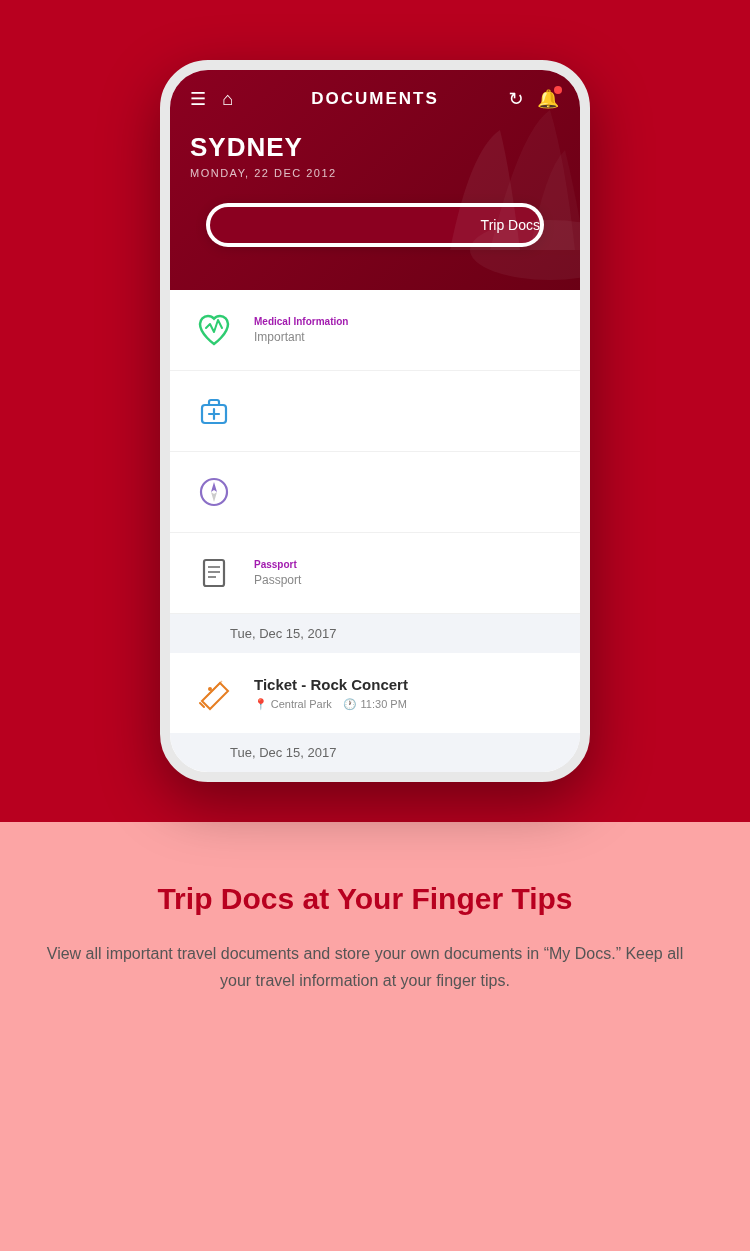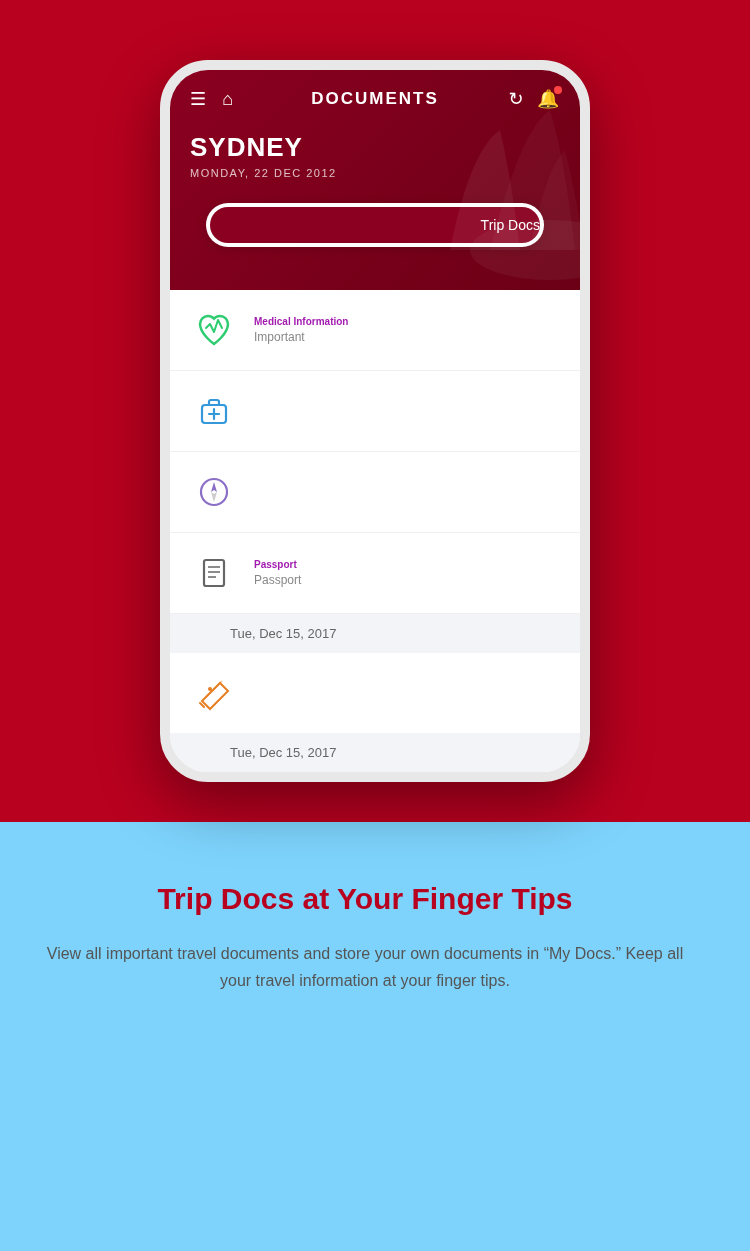--- a/index.html
+++ b/index.html
@@ -239,21 +239,21 @@
 
     .ticket-meta-item {
       display: flex;
       align-items: center;
       gap: 3px;
     }
 
     
     .bottom-section {
       width: 100%;
-      background: #7dd3fc;
+      background: #fca5a5;
       padding: 60px 60px 70px 40px;
       text-align: center;
       flex: 1;
     }
 
     .bottom-title {
       font-size: 30px;
       font-weight: 800;
       color: #b8001f;
       margin-bottom: 24px;
@@ -365,20 +365,33 @@
 
       <div class="ticket-item">
         <div class="doc-icon-wrap">
           <svg width="44" height="44" viewBox="0 0 44 44" fill="none" xmlns="http://www.w3.org/2000/svg">
             <path d="M10 30 L28 12 L36 20 L18 38Z" stroke="#e67e22" stroke-width="2" fill="none"></path>
             <path d="M14 26 L30 10" stroke="#e67e22" stroke-width="1.5" opacity="0.5"></path>
             <circle cx="18" cy="18" r="2" fill="#e67e22"></circle>
             <path d="M8 32 L12 36" stroke="#e67e22" stroke-width="2" stroke-linecap="round"></path>
           </svg>
         </div>
+        <div class="ticket-text">
+          <div class="ticket-title">Ticket - Rock Concert</div>
+          <div class="ticket-meta">
+            <div class="ticket-meta-item">
+              <span>📍</span>
+              <span>Central Park</span>
+            </div>
+            <div class="ticket-meta-item">
+              <span>🕐</span>
+              <span>11:30 PM</span>
+            </div>
+          </div>
+        </div>
       </div>
 
       <div class="section-header">Tue, Dec 15, 2017</div>
 
     </div>
   </div>
 </div>
 
 <div class="bottom-section">
   <div class="bottom-title">Trip Docs at Your Finger Tips</div>

